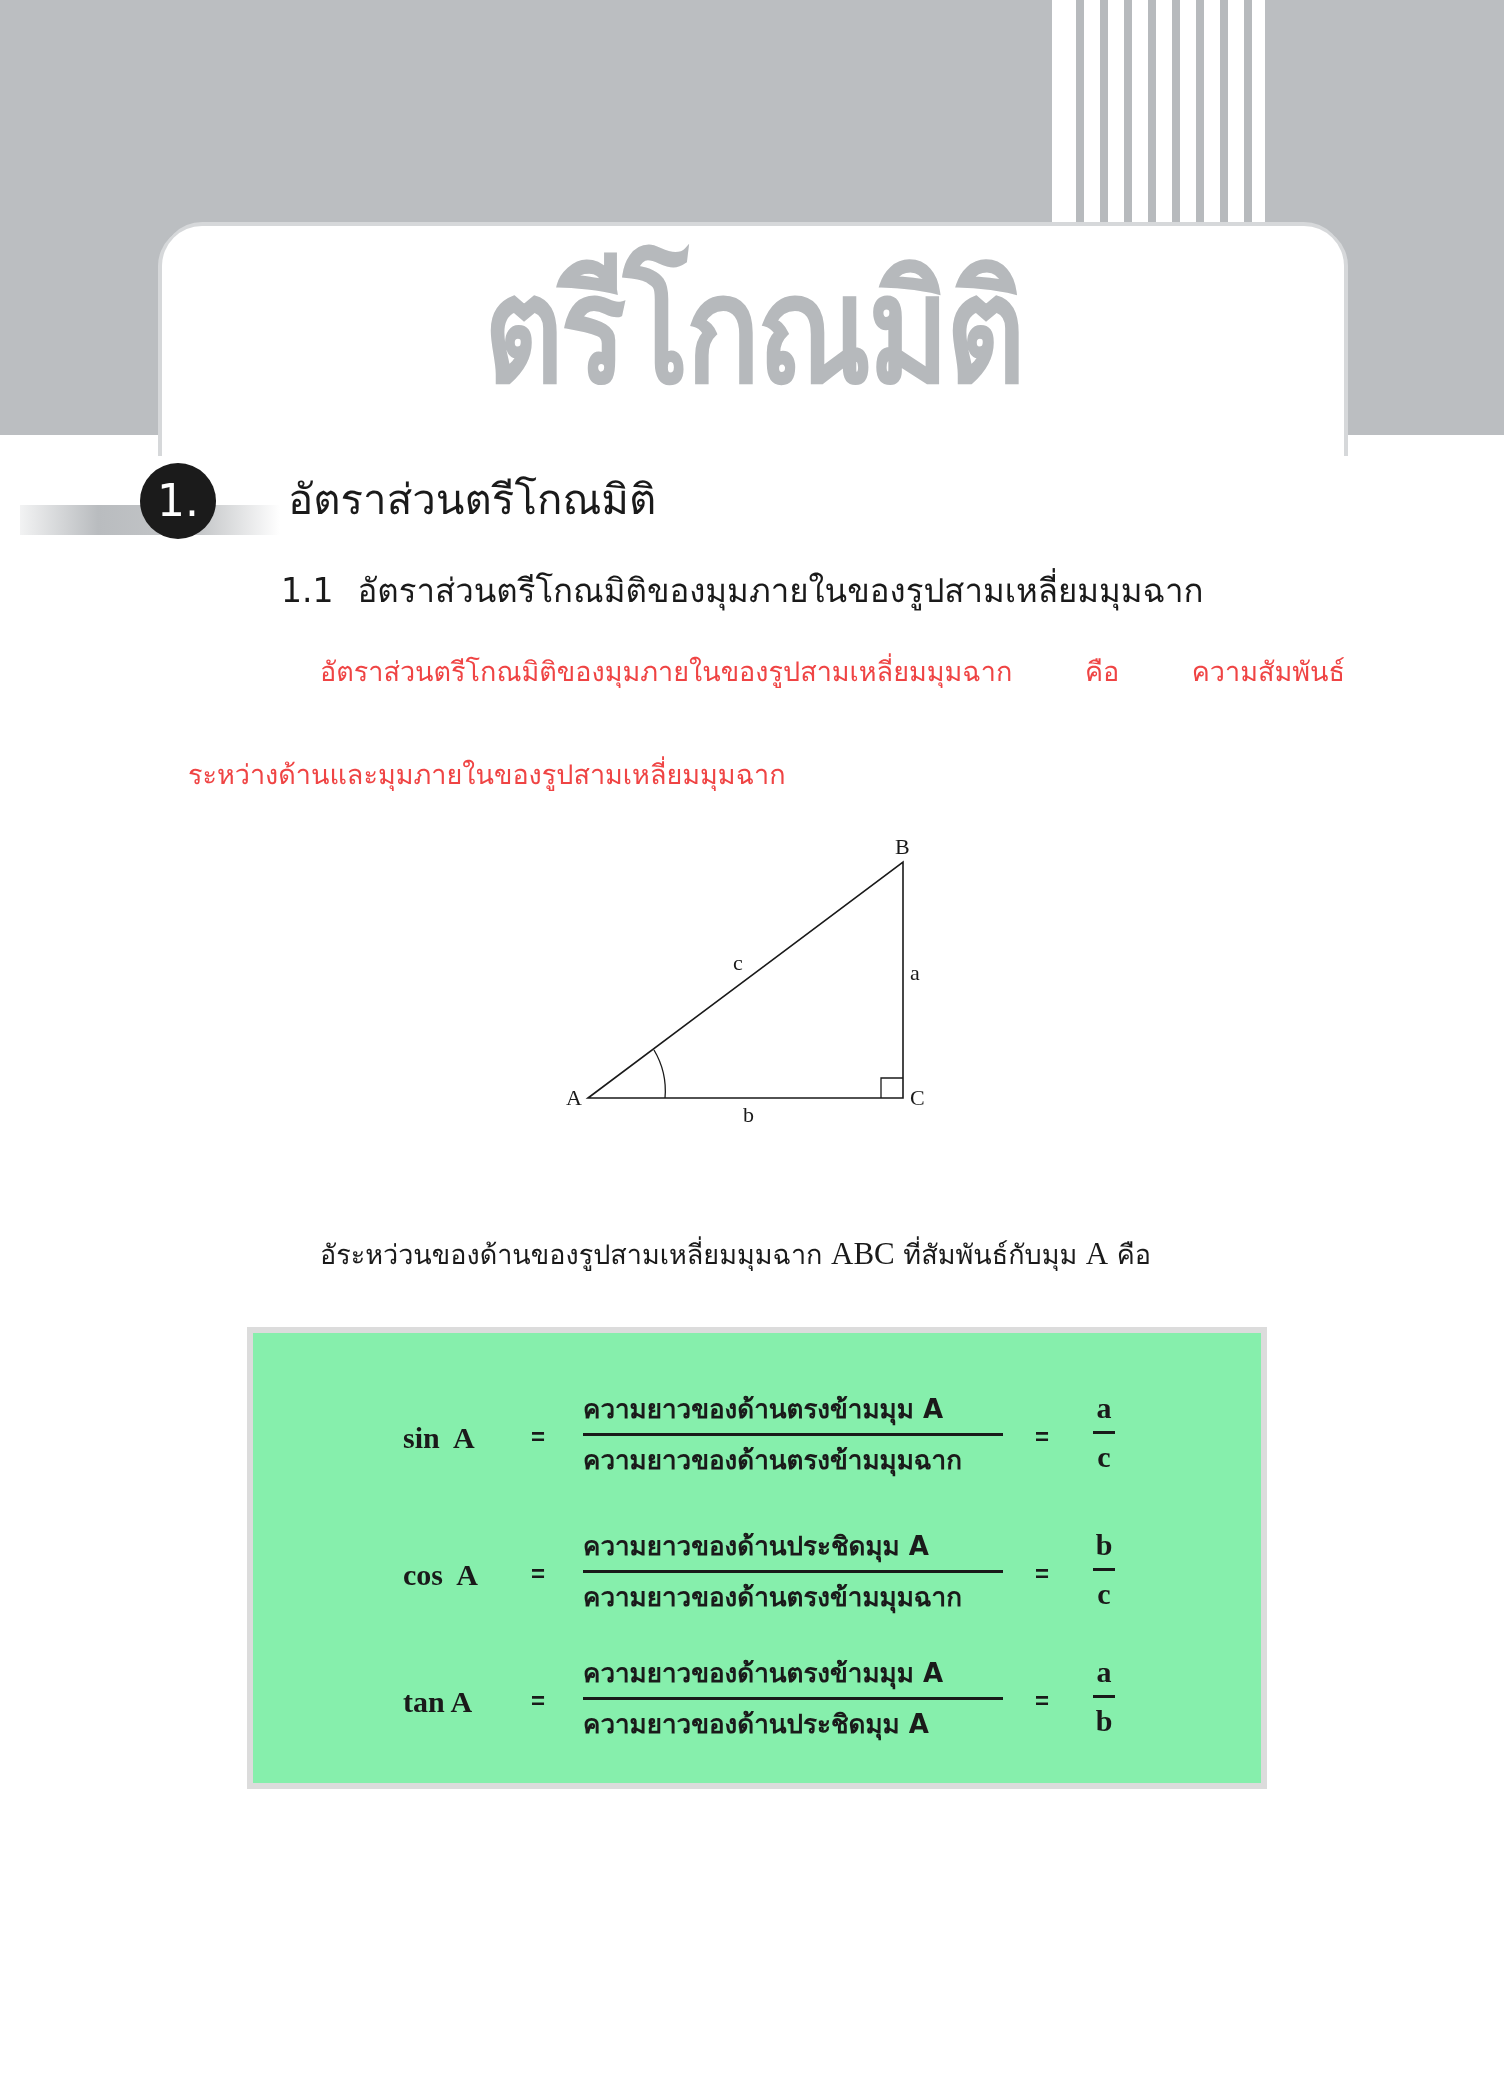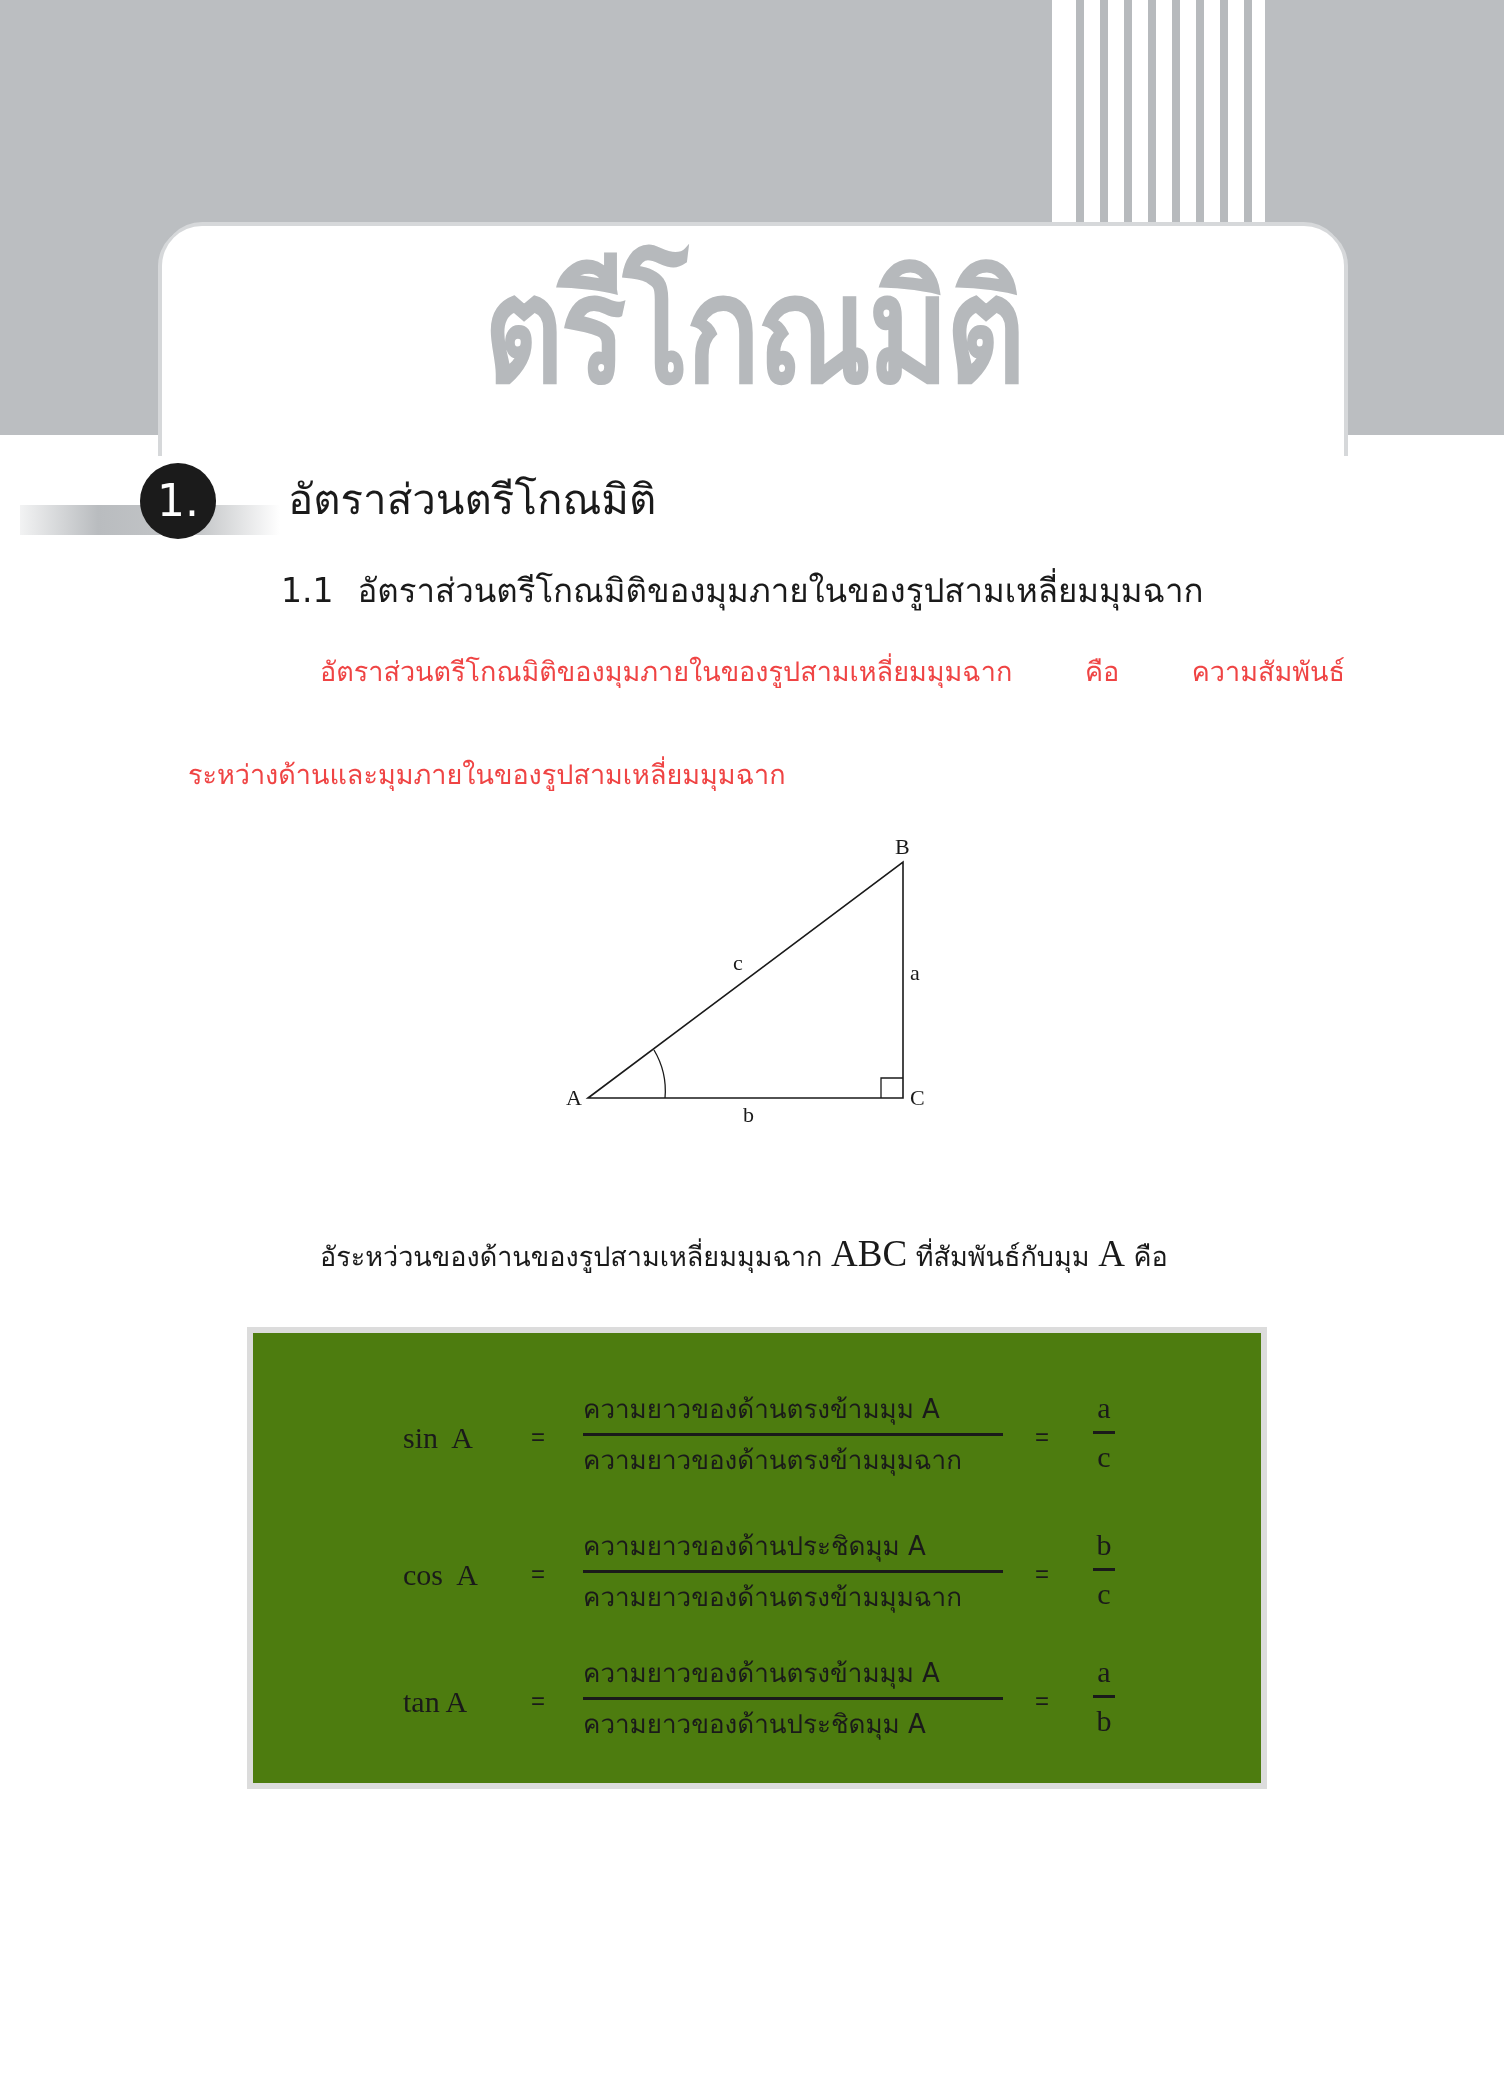--- a/index.html
+++ b/index.html
@@ -36,25 +36,25 @@
   .para.l1 { left: 320px; top: 650px; width: 1025px; text-align: justify; text-align-last: justify; }
   .para.l2 { left: 165px; top: 753px; margin-left: 23px; }
 
   
   .figure { position: absolute; left: 540px; top: 820px; width: 420px; height: 320px; }
   .figure svg { display: block; }
   .fig-label { font-family: "Liberation Serif", serif; font-size: 22px; fill: #1a1a1a; }
 
   .ratio-intro { position: absolute; left: 320px; top: 1230px; font-family: "DejaVu Sans", sans-serif;
                  font-size: 27px; line-height: 48px; color: #1a1a1a; }
-  .ratio-intro .latin { font-family: "Liberation Serif", serif; font-size: 37px; text-align: center; }
+  .ratio-intro .latin { font-family: "Liberation Serif", serif; font-size: 31px; text-align: center; }
 
   
   .formula-box { position: absolute; left: 247px; top: 1327px; width: 1008px; height: 450px;
-                 border: 6px solid #dcdcdc; background: #4d7c0f; }
+                 border: 6px solid #dcdcdc; background: #86efac; font-weight: bold; }
   .f-row { position: absolute; left: 0; width: 1008px; height: 100px; }
   .f-row.r0 { top: 56px; }
   .f-row.r1 { top: 193px; padding-left: 24px; }
   .f-row.r2 { top: 320px; }
   .f-lhs { position: absolute; left: 150px; top: 32px; font-family: "Liberation Serif", serif; font-size: 30px; color: #1a1a1a; }
   .f-eq1 { position: absolute; left: 278px; top: 34px; font-family: "Liberation Sans", sans-serif; font-size: 24px; color: #1a1a1a; }
   .f-frac { position: absolute; left: 330px; top: 0; width: 420px; text-align: left; }
   .f-num, .f-den { font-family: "DejaVu Sans", sans-serif; font-size: 26px; line-height: 40px; color: #1a1a1a; white-space: nowrap; }
   .f-line { height: 3px; background: #1a1a1a; margin: 4px 0; }
   .f-eq2 { position: absolute; left: 782px; top: 34px; font-family: "Liberation Sans", sans-serif; font-size: 24px; color: #1a1a1a; }

